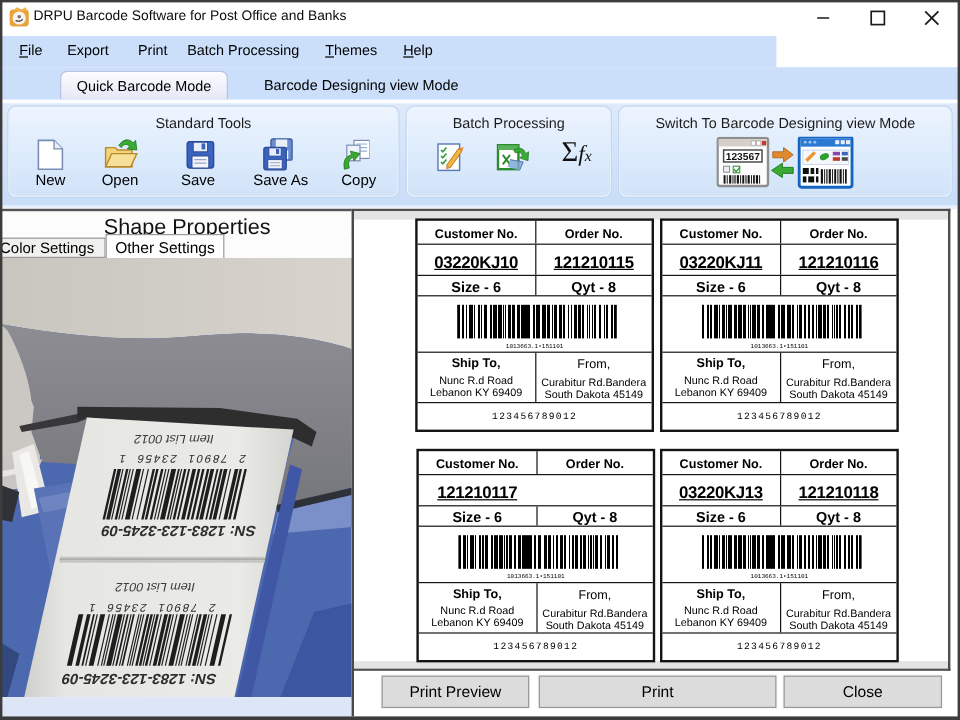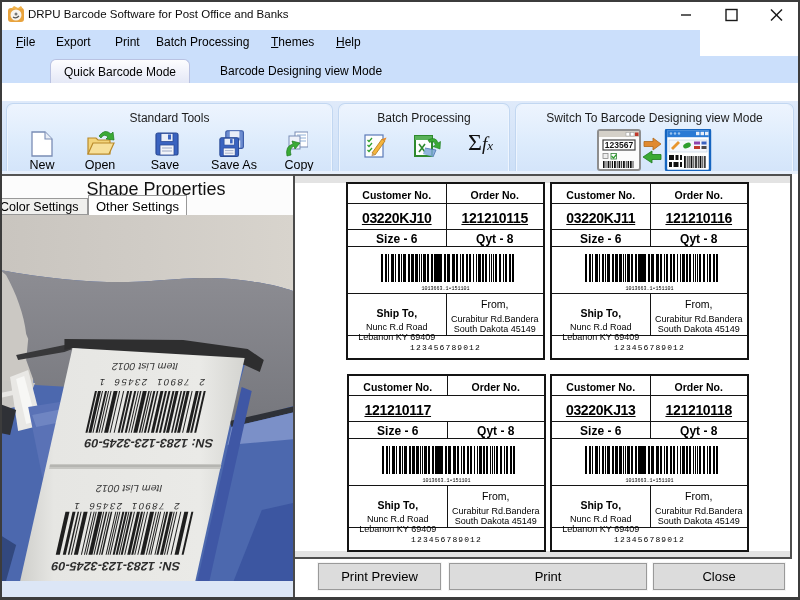--- a/index.html
+++ b/index.html
@@ -5,30 +5,30 @@
 * { margin:0; padding:0; box-sizing:border-box; }
 html,body { width:800px; height:600px; overflow:hidden; font-family:"Liberation Sans",sans-serif; background:#fff; }
 #win { position:absolute; left:0; top:0; width:800px; height:600px; background:#fff; }
 .wb { position:absolute; background:#3c3c3c; z-index:50; }
 .abs { position:absolute; }
 
 
 #titlebar { left:0; top:0; width:800px; height:30px; background:#fff; }
 #title { left:28px; top:8px; font-size:11.5px; color:#0c0c0c; }
 
-#menubar { left:0; top:30px; width:700px; height:26px; background:#cbdffb; font-size:12px; color:#000; }
+#menubar { left:0; top:30px; width:647px; height:26px; background:#cbdffb; font-size:12px; color:#000; }
 #menubar span { position:absolute; top:5px; }
 
 #tabbar { left:0; top:56px; width:800px; height:27px; background:#cbdffb; }
 #activetab { left:50px; top:3px; width:140px; height:24px; background:linear-gradient(#fdfdfe,#eef0fa 60%,#e4e8f6);
   border:1px solid #b9c2e2; border-bottom:none; border-radius:6px 6px 0 0; text-align:center;
   font-size:12px; padding-top:5px; color:#000; }
 #inactivetab { left:220px; top:8px; font-size:12px; color:#000; }
 
-#ribbon { left:0; top:101px; width:800px; height:112px; background:linear-gradient(#dfeafa,#cadef7 70%,#c5daf6); }
+#ribbon { left:0; top:86px; width:800px; height:112px; background:linear-gradient(#dfeafa,#cadef7 70%,#c5daf6); }
 #ribbon .grp { position:absolute; top:4px; height:73px; border-radius:5px;
   background:linear-gradient(#edf4fe,#dcebfc 55%,#d2e3f9); box-shadow:0 0 0 1px #eef5fe, 0 0 0 2px #c2d7f1; }
 #ribbon .gt { position:absolute; top:6px; width:100%; text-align:center; font-size:12px; color:#1c1c1c; }
 .icolbl { position:absolute; top:53px; font-size:12.5px; color:#000; text-align:center; }
 
 #understrip { left:0; top:171px; width:800px; height:3px; background:#e7f0fc; }
 
 
 #lpanel { left:0; top:174px; width:293px; height:420px; background:#fcfcfc; border-top:2px solid #555; }
 #shapetitle { left:21px; top:3px; width:270px; text-align:center; font-size:18px; color:#111; }
@@ -55,21 +55,21 @@
 .r1 { top:0; height:20px; border-bottom:1px solid #141414; font-weight:bold; font-size:10.5px; }
 .r1 .c { padding-top:5px; }
 .r2 { top:20px; height:26px; border-bottom:1px solid #141414; font-weight:bold; font-size:14px; letter-spacing:-.3px;text-decoration:underline; }
 .r2 .c { padding-top:6px; }
 .r3 { top:46px; height:17px; border-bottom:1px solid #141414; font-weight:bold; font-size:12px; }
 .r3 .c { padding-top:2px;text-align:center; }
 .rbar { top:63px; height:47px; border-bottom:1px solid #141414; }
 .bars { position:absolute; left:33px; top:7px; width:133px; height:28px; }
 .bartxt { position:absolute; left:0; top:39px; width:100%; text-align:center; font-size:5px; font-family:"Liberation Mono",monospace; letter-spacing:0; color:#000; }
 .rship { top:110px; height:42px; border-bottom:1px solid #141414; font-size:9.5px; }
-.rship .st { font-weight:bold; font-size:10.5px; padding-top:3px;margin-top:10px; }
+.rship .st { font-weight:bold; font-size:10.5px; padding-top:3px; }
 .rship .fr { font-size:10.5px; padding-top:4px; }
 .rship .adr { padding-top:3px; line-height:10px; font-size:9px; }
 .rship .adr2 { padding-top:4px; line-height:10px; font-size:9px; }
 .rdig { top:152px; height:22px; font-family:"Liberation Mono",monospace; font-size:8px; letter-spacing:1.1px;
   text-align:center; padding-top:7px; }
 
 
 .btn { position:absolute; top:389px; height:27px; background:#dcdcdc; border:1px solid #9a9a9a;
   box-shadow:0 0 0 1px #f5f5f5; text-align:center; font-size:13px; color:#000; padding-top:5px; }
 

